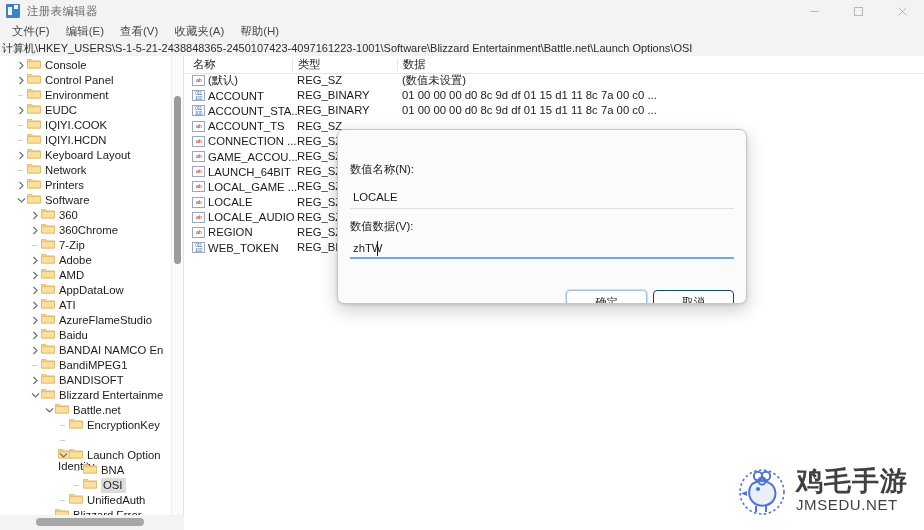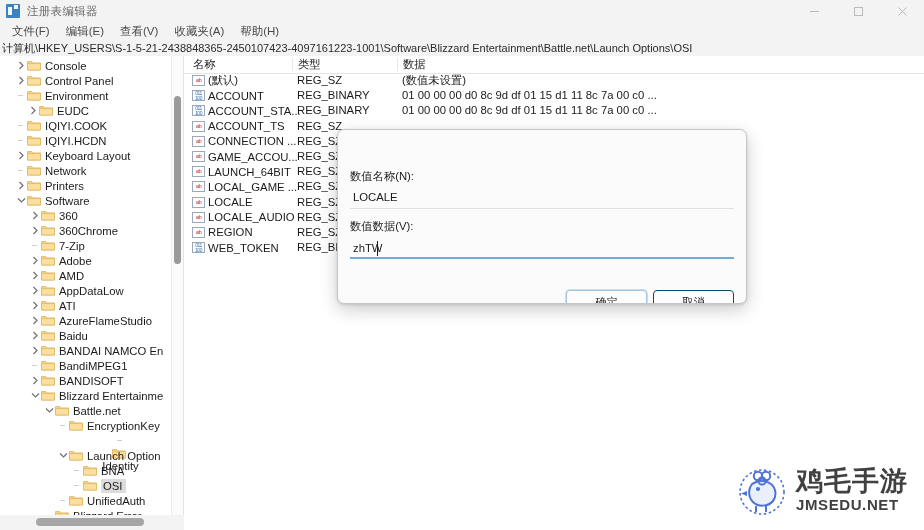--- a/index.html
+++ b/index.html
@@ -92,21 +92,21 @@
     background: #ffffff;
     border-right: 1px solid #e3e3e3;
     overflow: hidden;
   }
   .tree {
     position: absolute; left: 0; top: 2px; width: 183px;
   }
   .trow {
     position: relative;
     height: 15px;
-    display: flex; align-items: center;
+    display: flex; 
     font-size: 11.3px; color: #1b1b1b;
     white-space: nowrap;
   }
   .trow.selected .tlabel {
     background: #dcdcdc;
     padding: 0 4px 0 2px;
     border-radius: 1px;
   }
   .twist {
     width: 11px; height: 15px; flex: none;
@@ -268,21 +268,21 @@
     opacity: .97;
   }
   .wm-mark { width: 56px; height: 56px; flex: none; }
   .wm-text { margin-left: 6px; }
   .wm-cn {
     font-size: 27px; color: #3a3a3a; font-weight: bold;
     letter-spacing: 1px; line-height: 28px;
     font-family: "DejaVu Sans", sans-serif;
   }
   .wm-en {
-    font-size: 15px; color: #3a3a3a; font-weight: bold;
+    font-size: 15px; color: #3a3a3a; font-weight: normal;
     letter-spacing: .6px; line-height: 17px;
     margin-top: 1px;
     font-family: "Liberation Sans", sans-serif;
   }
 </style>
 </head>
 <body>
 
 <div id="app">
 
@@ -360,21 +360,21 @@
               </svg>
             </span>
             <span class="tfolder">
               <svg width="14" height="11" viewBox="0 0 14 11">
                 <path d="M0.5 1.5 h4.3 l1.2 1.4 h7.5 v7.1 h-13 z" fill="#f5d08a" stroke="#e0b75f" stroke-width=".8"></path>
                 <path d="M0.5 3.6 h13 v6.4 h-13 z" fill="#fbdf9f" stroke="#e0b75f" stroke-width=".8"></path>
               </svg>
             </span>
             <span class="tlabel">Environment</span>
           </div>
-          <div class="trow" style="padding-left: 28px;">
+          <div class="trow" style="padding-left: 16px;">
             <span class="twist">
               <svg width="7" height="9" viewBox="0 0 7 9">
                 <polyline points="1.5,1 5,4.5 1.5,8" fill="none" stroke="#6f6f6f" stroke-width="1.2"></polyline>
               </svg>
             </span>
             <span class="tfolder">
               <svg width="14" height="11" viewBox="0 0 14 11">
                 <path d="M0.5 1.5 h4.3 l1.2 1.4 h7.5 v7.1 h-13 z" fill="#f5d08a" stroke="#e0b75f" stroke-width=".8"></path>
                 <path d="M0.5 3.6 h13 v6.4 h-13 z" fill="#fbdf9f" stroke="#e0b75f" stroke-width=".8"></path>
               </svg>
@@ -873,21 +873,21 @@
             <div class="cell-type">REG_BIN</div>
             <div class="cell-data"></div>
           </div>
         </div>
     </div>
 
   </div>
 
   <div class="dialog">
     <div class="dlg-body">
-      <div class="field-label" style="left:12px; top:13px">数值名称(N):</div>
+      <div class="field-label" style="left:12px; top:6px">数值名称(N):</div>
       <div class="field-static" style="left:15px; top:35px">LOCALE</div>
       <div class="divline" style="left:12px; top:52px; width:384px"></div>
 
       <div class="field-label" style="left:12px; top:63px">数值数据(V):</div>
 
       <input class="textbox" style="left: 12px; top: 84px; width: 384px; height: 19px;" value="zhTW">
       <div class="caret" style="left:39px; top:85px; height:15px"></div>
 
       <div class="btn primary" style="left:228px; top:134px; width:81px">确定</div>
       <div class="btn" style="left:315px; top:134px; width:81px">取消</div>

